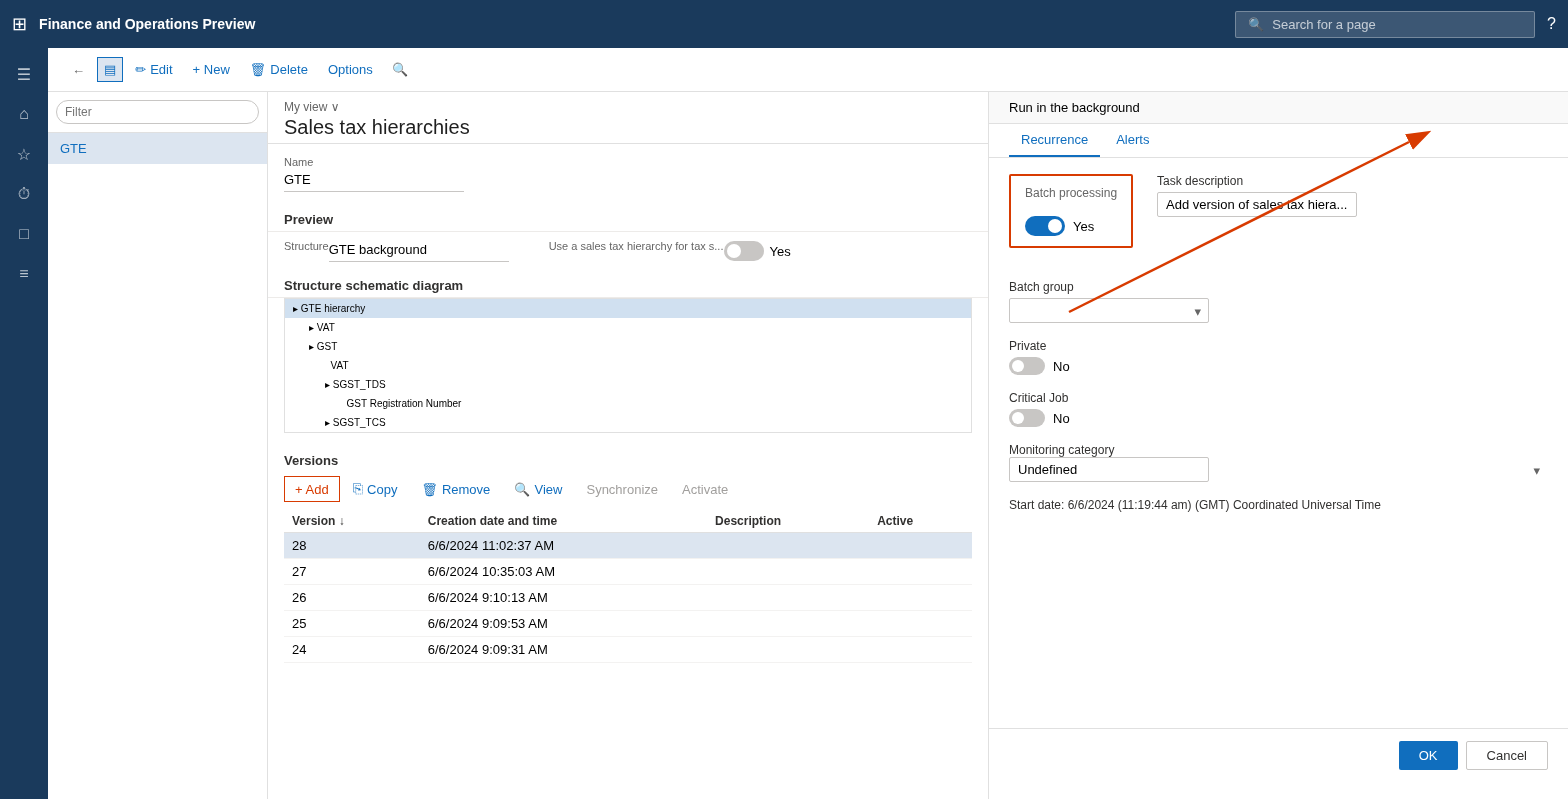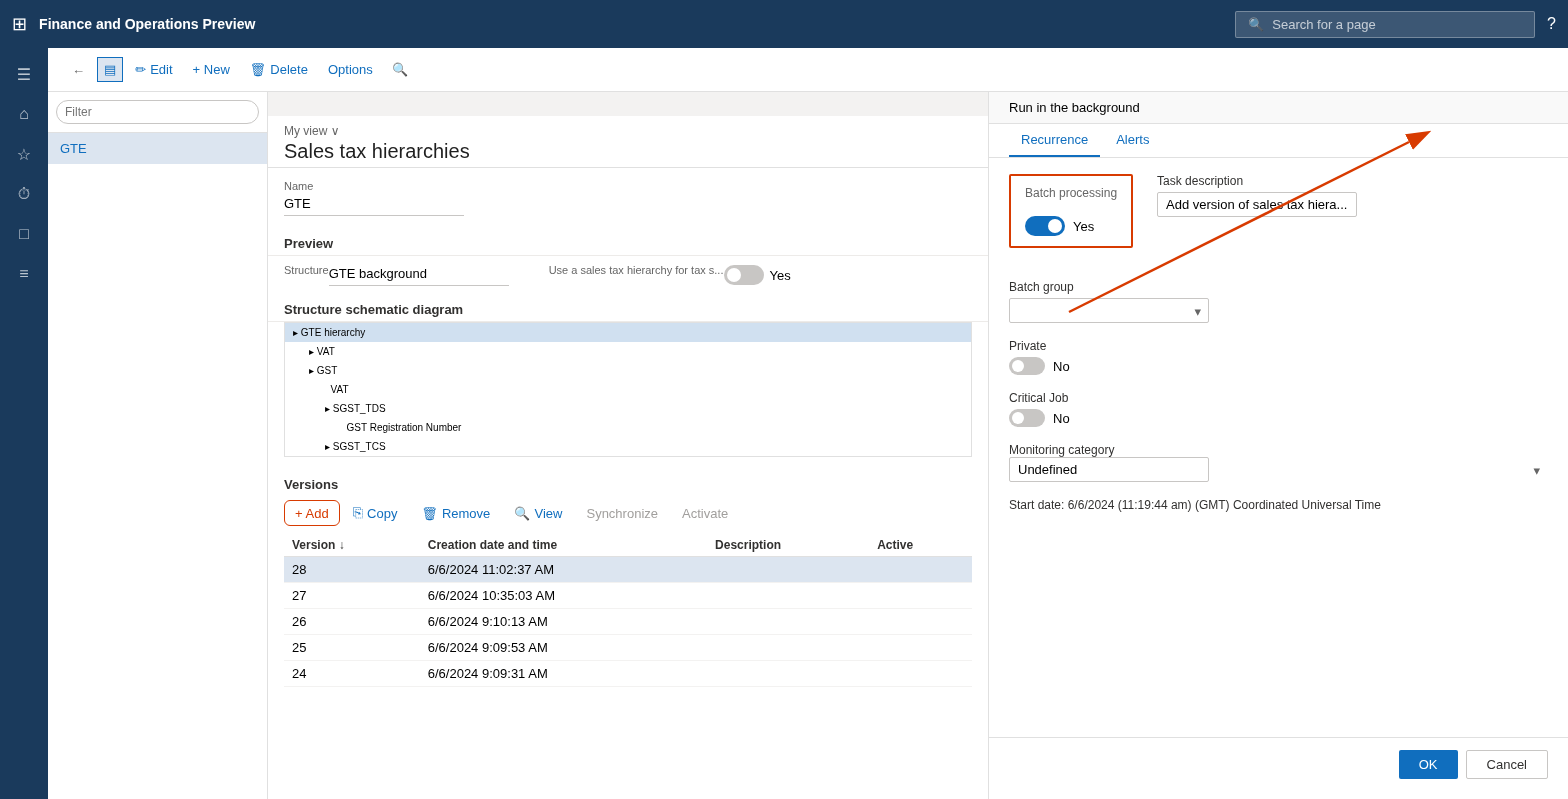--- a/index.html
+++ b/index.html
@@ -117,21 +117,20 @@
       background: #dce5f0;
       color: #106ebe;
     }
 
     
     .main-panel {
       flex: 1;
       background: white;
       overflow-y: auto;
       padding: 0;
-      margin-top: 24px;
     }
     .page-header {
       padding: 8px 16px 4px;
       border-bottom: 1px solid #e0e0e0;
     }
     .my-view { font-size: 12px; color: #666; cursor: pointer; }
     .page-title { font-size: 20px; font-weight: 300; color: #1f1f1f; margin-top: 2px; }
 
     .form-section { padding: 12px 16px; }
     .field-label { font-size: 11px; color: #666; margin-bottom: 2px; }
@@ -170,21 +169,21 @@
     .versions-toolbar button {
       background: none;
       border: 1px solid transparent;
       padding: 4px 10px;
       font-size: 13px;
       cursor: pointer;
       color: #106ebe;
       display: flex;
       align-items: center;
       gap: 4px;
-      border-radius: 6px;
+      border-radius: 0;
     }
     .btn-add { border: 1px solid #d83b01 !important; color: #d83b01 !important; }
     .btn-disabled { color: #a19f9d !important; cursor: default !important; }
 
     .versions-table { width: 100%; border-collapse: collapse; font-size: 13px; }
     .versions-table th { text-align: left; padding: 4px 8px; font-weight: 600; border-bottom: 1px solid #e0e0e0; color: #323130; font-size: 12px; }
     .versions-table td { padding: 5px 8px; border-bottom: 1px solid #f3f2f1; }
     .versions-table tr.selected td { background: #dce5f0; }
 
     
@@ -286,21 +285,21 @@
       position: relative; cursor: pointer; display: inline-block; flex-shrink: 0;
     }
     .toggle-off-thumb {
       width: 12px; height: 12px; background: white; border-radius: 50%;
       position: absolute; top: 3px; left: 3px;
     }
     .start-date { font-size: 12px; color: #323130; margin-top: 12px; }
 
     .side-footer {
       position: sticky;
-      bottom: 8px;
+      bottom: 17px;
       background: white;
       border-top: 1px solid #e0e0e0;
       padding: 12px 20px;
       display: flex;
       justify-content: flex-end;
       gap: 8px;
     }
     .btn-ok {
       background: #106ebe;
       color: white;

